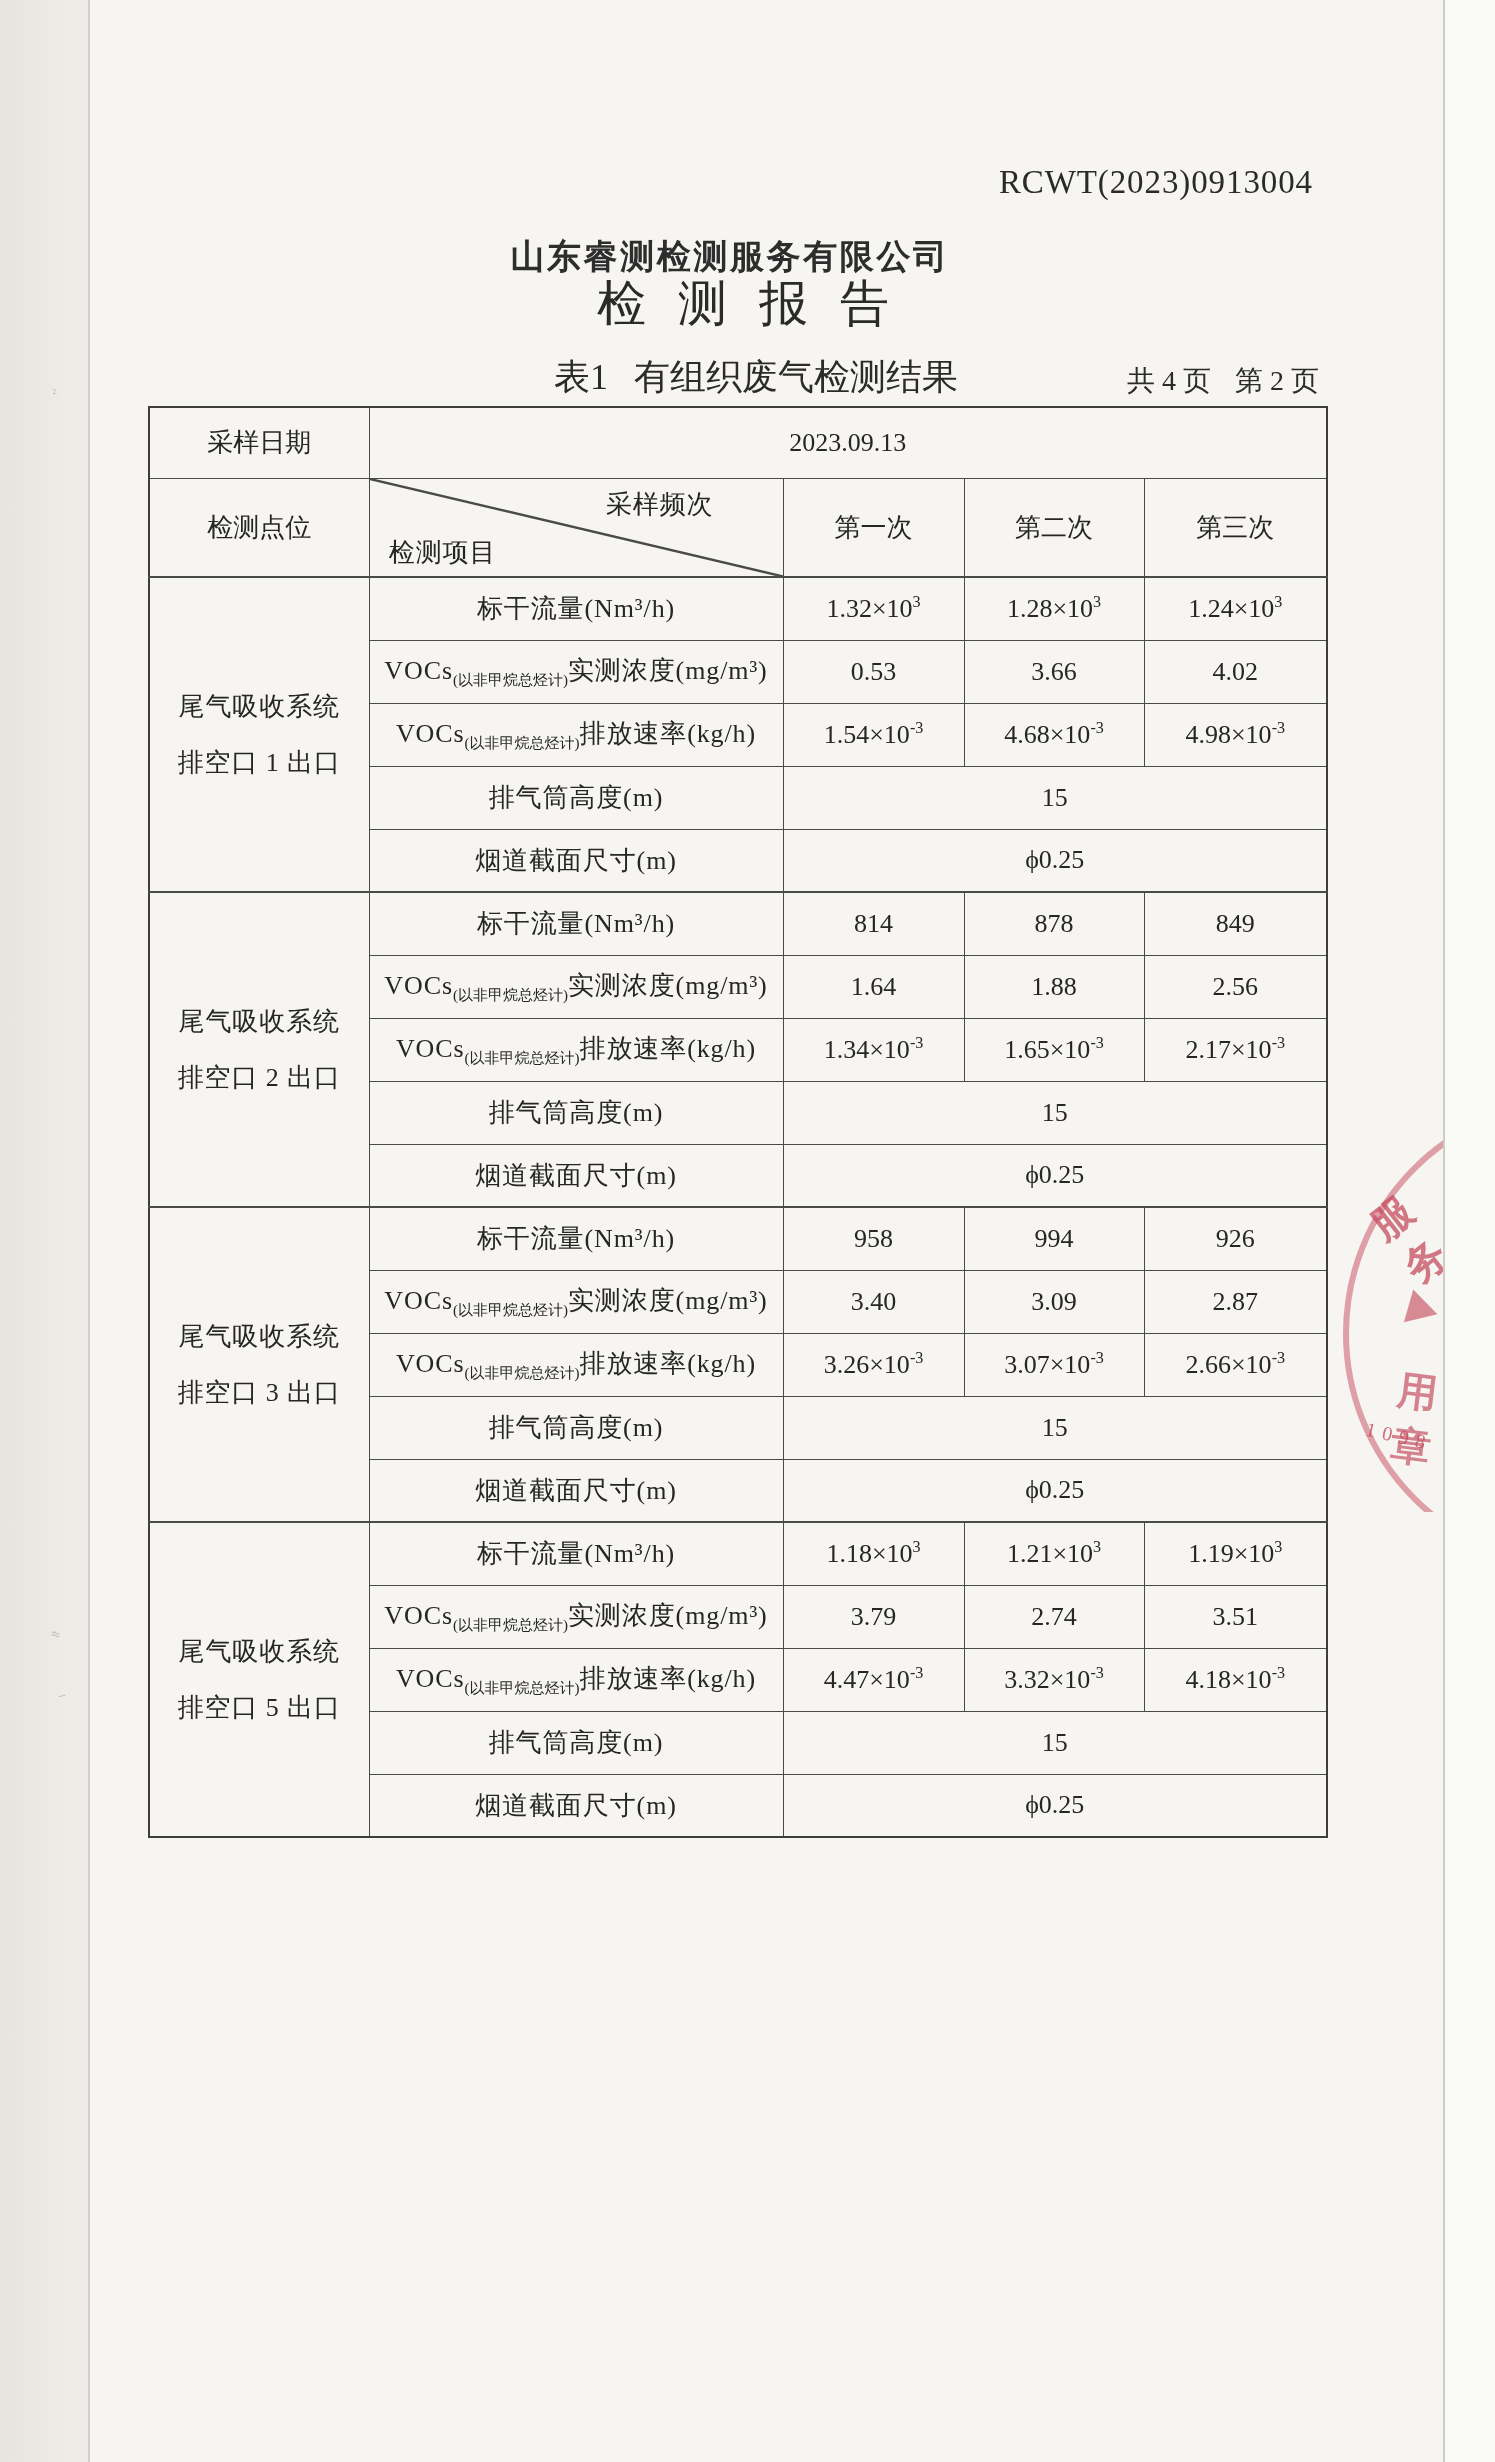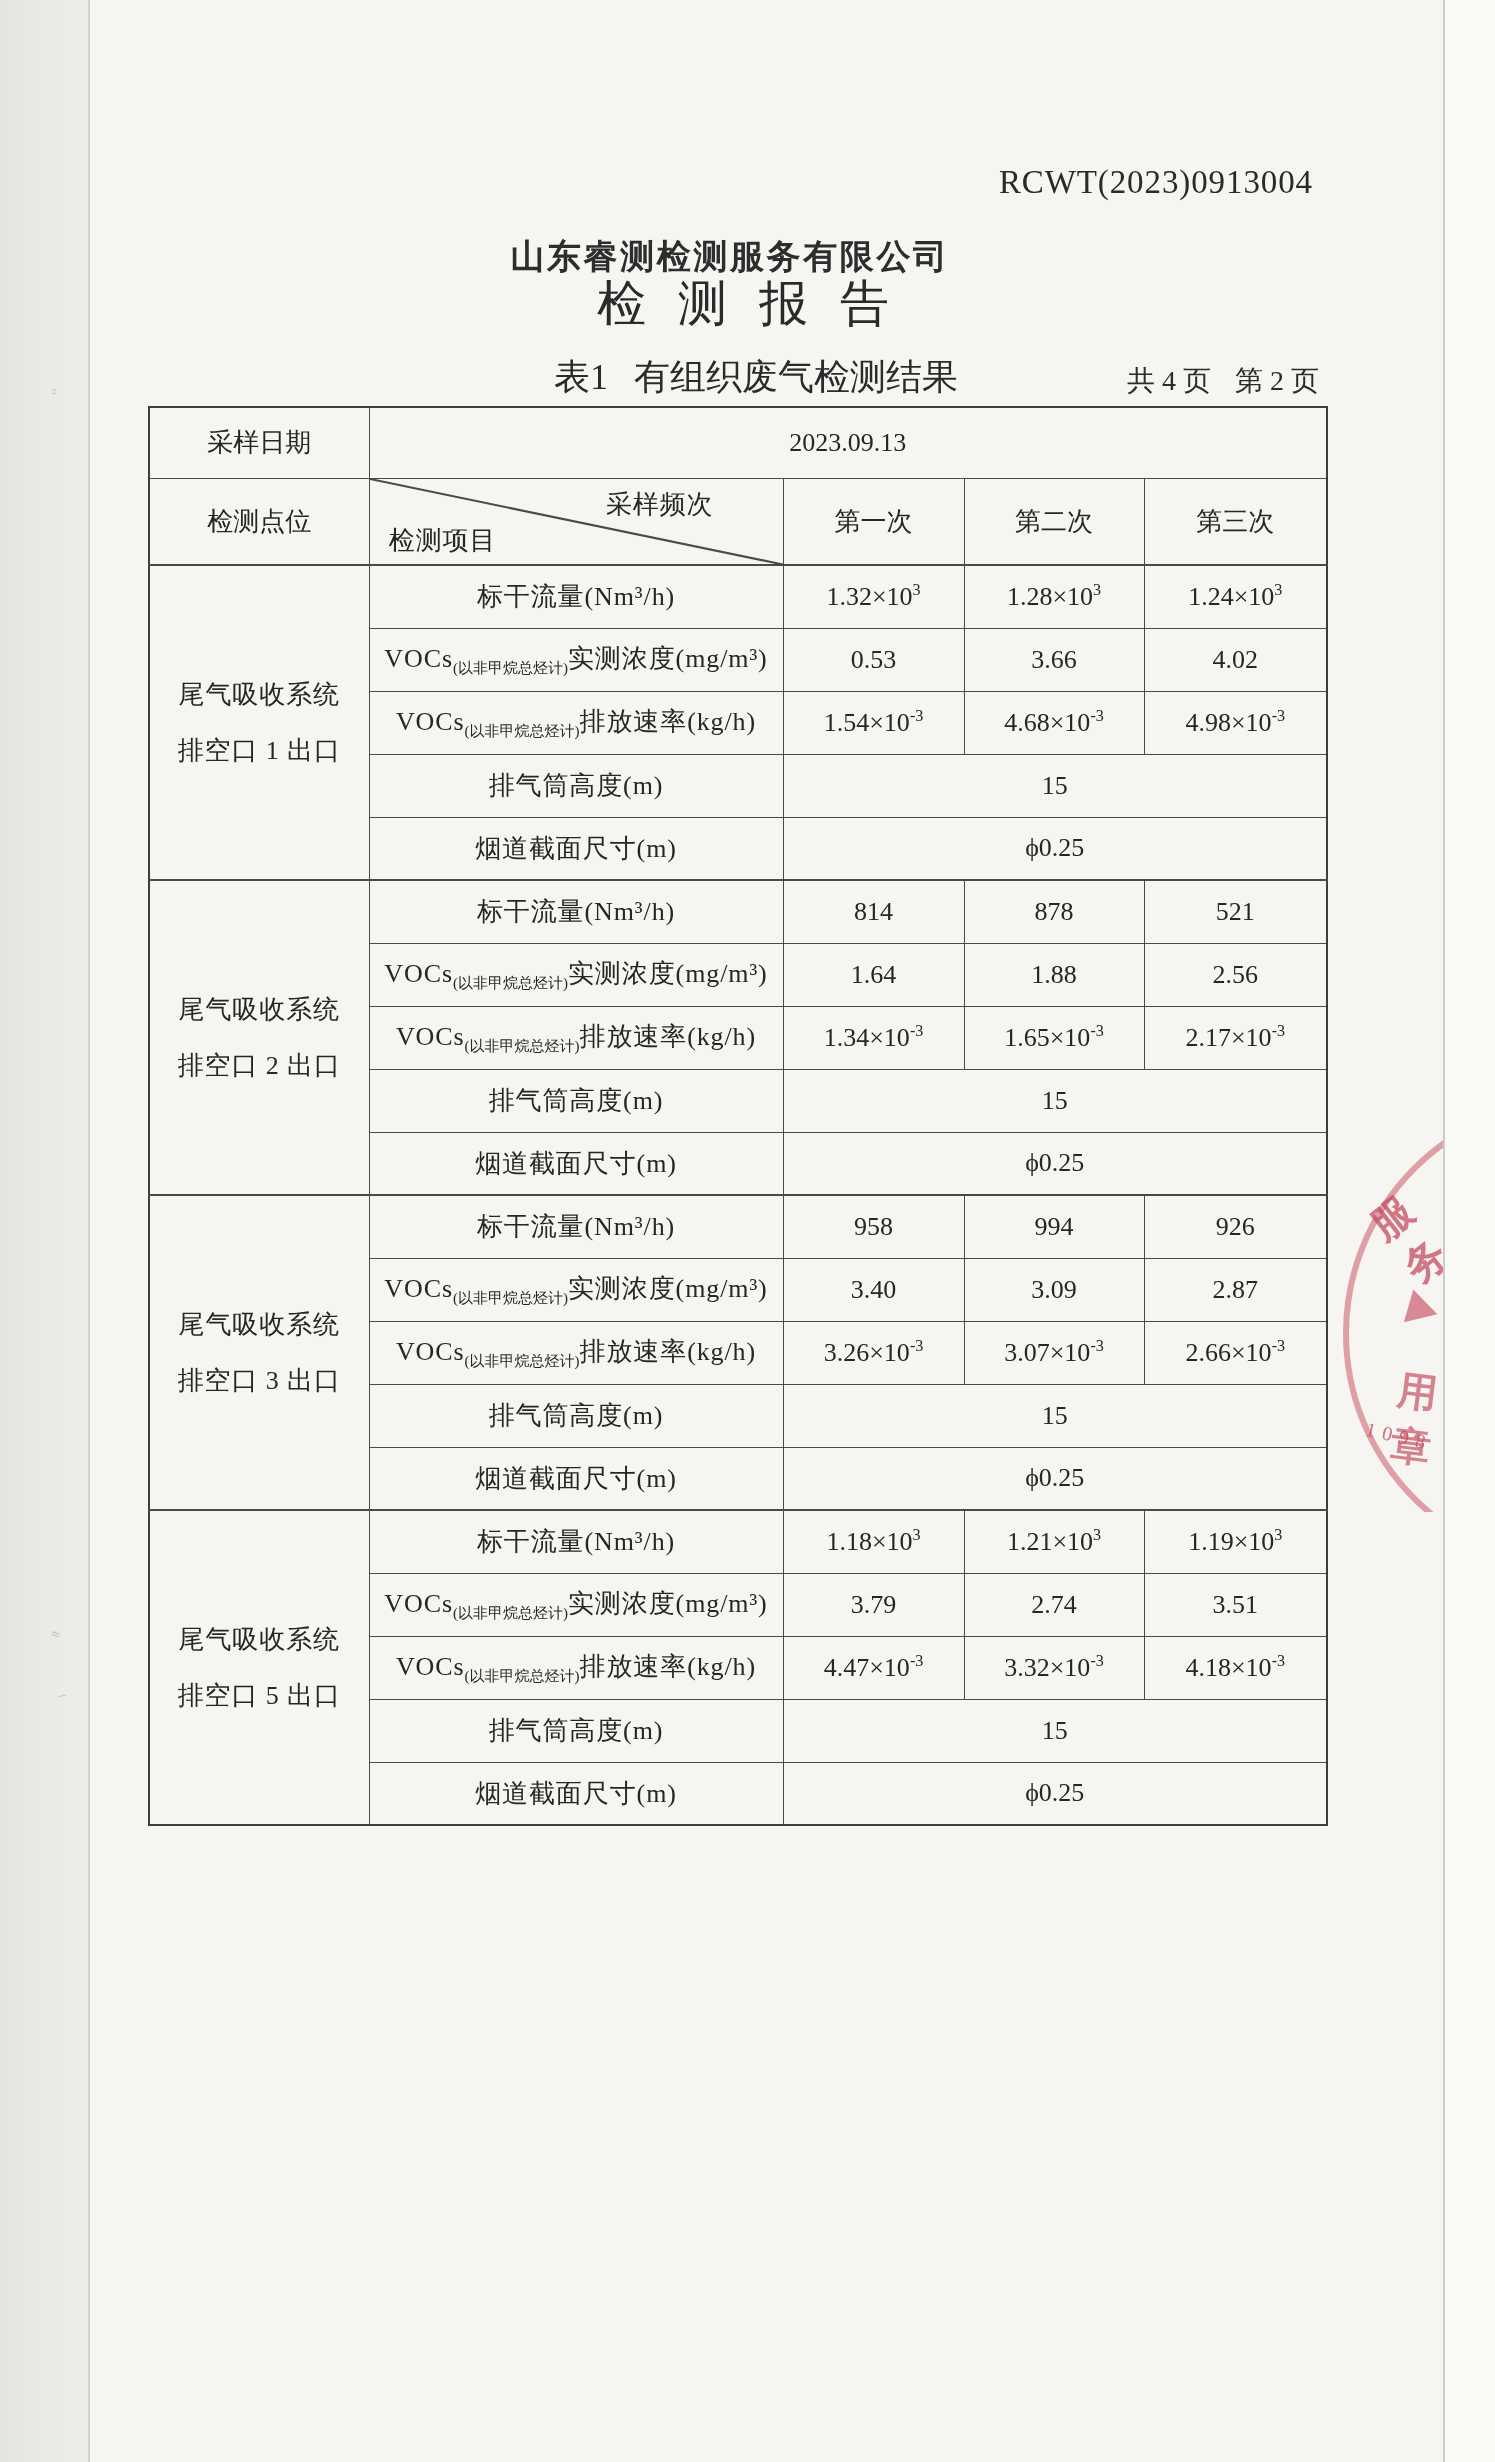--- a/index.html
+++ b/index.html
@@ -68,21 +68,21 @@
     border-collapse:collapse; table-layout:fixed;
     font-size:26px; color:#262626;
     border:2.6px solid #3d3d3d;
   }
   table.rpt td {
     border:1.8px solid #4a4a4a;
     text-align:center; vertical-align:middle;
     padding:0 3.5px; white-space:nowrap; overflow:hidden;
   }
   tr.h1 { height:71px; }
-  tr.h2 { height:87px; }
+  tr.h2 { height:99px; }
   tr.dr { height:63px; }
   tr.sec-top td { border-top-width:2.6px; }
   td.c-point .pl { line-height:56px; letter-spacing:0.9px;text-align:center; }
   td.c-item  { letter-spacing:0.9px; }
   sup.exp { font-size:0.62em; vertical-align:super; letter-spacing:0; }
   sub.vsub { font-size:15px; vertical-align:-6.2px; letter-spacing:0; }
   td.diag { position:relative; padding:0; }
   td.diag svg { position:absolute; left:0; top:0; width:100%; height:100%; display:block; }
   td.diag .dg-top    { position:absolute; top:8px;  right:69px; font-size:26px; letter-spacing:0.9px; }
   td.diag .dg-bottom { position:absolute; bottom:6.2px; left:19.3px; font-size:26px; letter-spacing:0.9px; }
@@ -201,21 +201,21 @@
     </tr>
 
     <tr class="dr sec-top">
       <td class="c-point" rowspan="5">
         <div class="pl">尾气吸收系统</div>
         <div class="pl">排空口 2 出口</div>
       </td>
       <td class="c-item"><span>标干流量(Nm³/h)</span></td>
       <td><span>814</span><sup class="exp"></sup></td>
       <td><span>878</span><sup class="exp"></sup></td>
-      <td><span>521</span><sup class="exp"></sup></td>
+      <td><span>849</span><sup class="exp"></sup></td>
     </tr>
     <tr class="dr">
       <td class="c-item"><span>VOCs</span><sub class="vsub">(以非甲烷总烃计)</sub><span>实测浓度(mg/m³)</span></td>
       <td><span>1.64</span><sup class="exp"></sup></td>
       <td><span>1.88</span><sup class="exp"></sup></td>
       <td><span>2.56</span><sup class="exp"></sup></td>
     </tr>
     <tr class="dr">
       <td class="c-item"><span>VOCs</span><sub class="vsub">(以非甲烷总烃计)</sub><span>排放速率(kg/h)</span></td>
       <td><span>1.34×10</span><sup class="exp">-3</sup></td>

